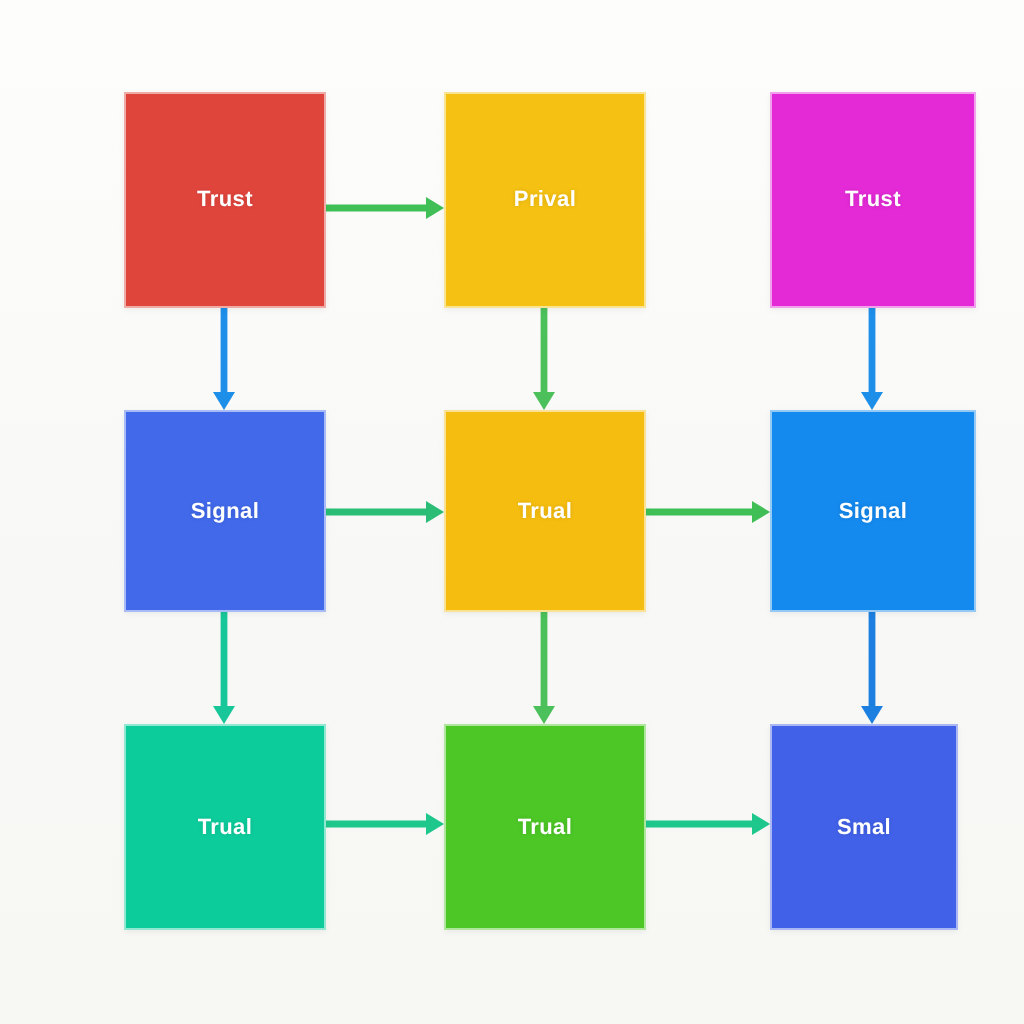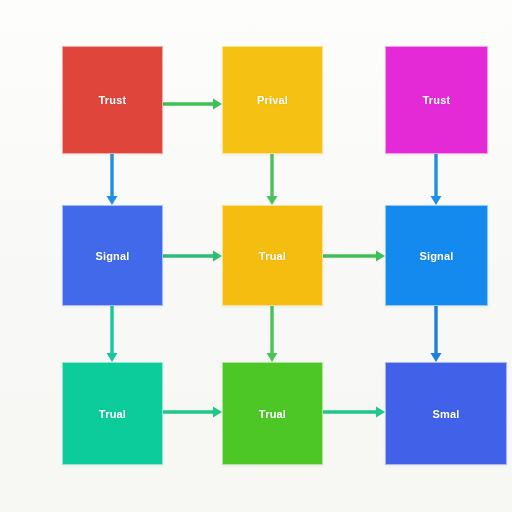--- a/index.html
+++ b/index.html
@@ -112,17 +112,17 @@
       </div>
       <div class="node" style="left: 385px; top: 205px; width: 103px; height: 101px; background: rgb(20, 137, 238);">
         <span class="node-label">Signal</span>
       </div>
       <div class="node" style="left: 62px; top: 362px; width: 101px; height: 103px; background: rgb(13, 204, 156);">
         <span class="node-label">Trual</span>
       </div>
       <div class="node" style="left: 222px; top: 362px; width: 101px; height: 103px; background: rgb(76, 199, 38);">
         <span class="node-label">Trual</span>
       </div>
-      <div class="node" style="left: 385px; top: 362px; width: 122px; height: 103px; background: rgb(65, 97, 232);">
+      <div class="node" style="left: 385px; top: 362px; width: 94px; height: 103px; background: rgb(65, 97, 232);">
         <span class="node-label">Smal</span>
       </div>
     </div>
 </div>
 
 </body></html>

